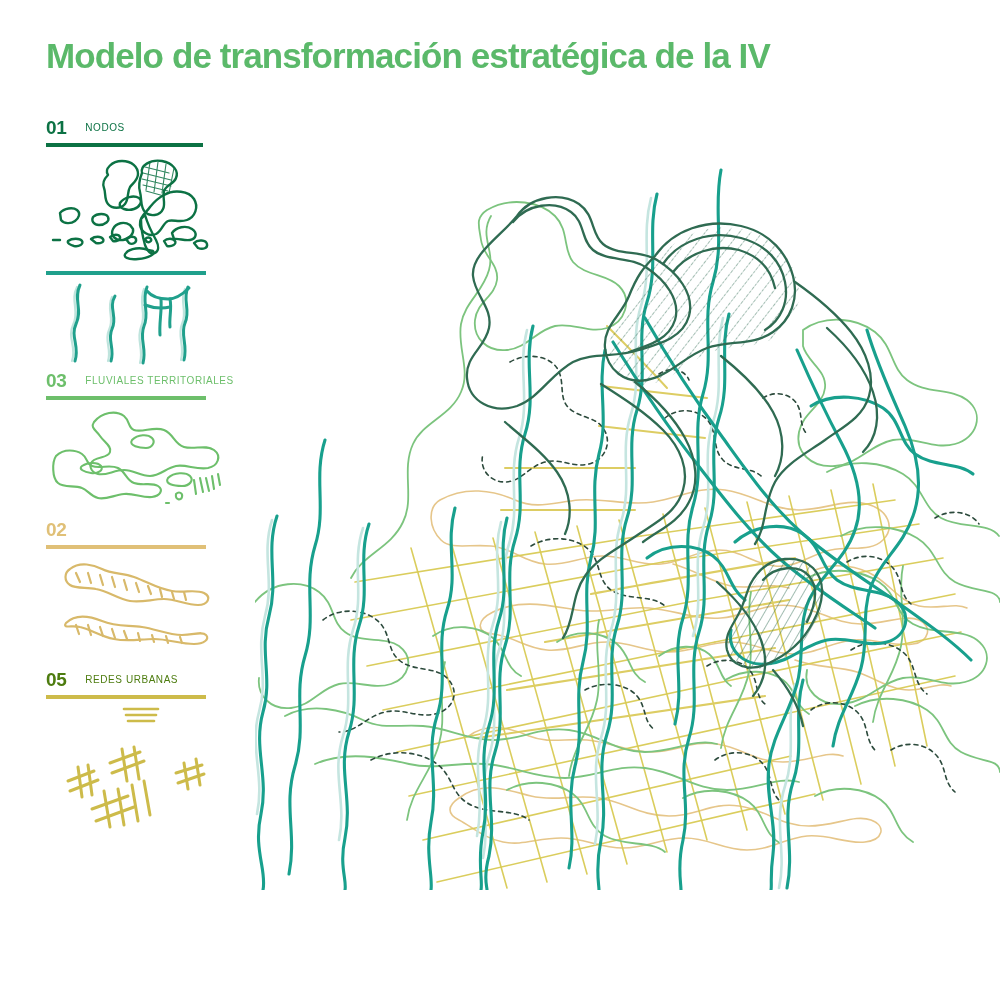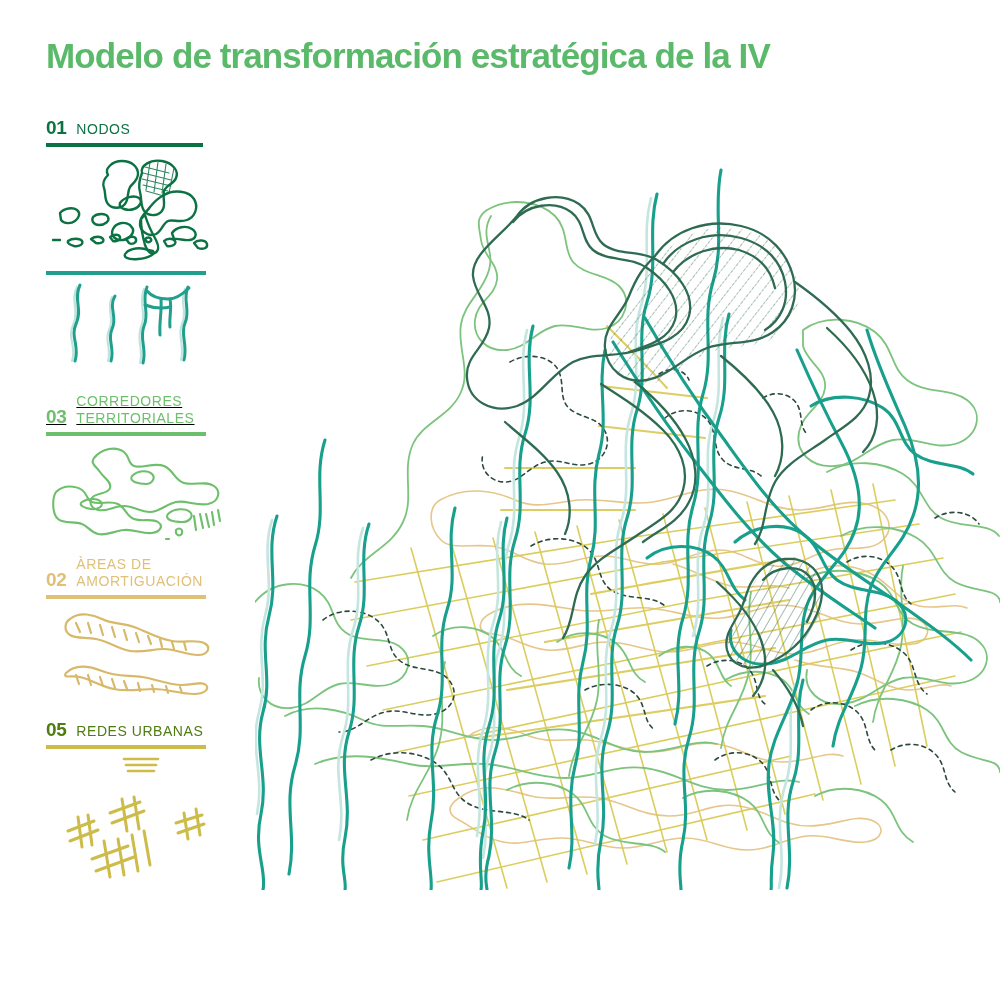--- a/index.html
+++ b/index.html
@@ -13,23 +13,23 @@
   
   #title{
     position:absolute;left:46px;top:36px;
     font-size:35px;font-weight:700;letter-spacing:-0.9px;
     color:#5bb96a;white-space:nowrap;
   }
 
   
   #legend{position:absolute;left:46px;top:118px;width:200px;}
   .lg-block{position:relative;width:200px;}
-  .lg-head{display:flex;align-items:flex-end;gap:10px;line-height:1.05;}
+  .lg-head{display:flex;align-items:center;gap:19px;line-height:1.05;}
   .lg-num{font-size:19px;font-weight:700;letter-spacing:-0.4px;}
-  .lg-label{font-size:14px;font-weight:400;letter-spacing:0.55px;line-height:1.22;}
+  .lg-label{font-size:10px;font-weight:400;letter-spacing:0.55px;line-height:1.22;}
   .lg-rule{height:4px;width:157px;margin-top:5px;border-radius:0;}
   .lg-rule.wide{width:160px;}
   .lg-icon{display:block;}
 
   
   .c-dark{color:#0c7244;}     .bg-dark{background:#0c7244;}
   .c-teal{color:#20a08c;}     .bg-teal{background:#20a08c;}
   .c-green{color:#6dbf6b;}    .bg-green{background:#6dbf6b;}
   .c-tan{color:#e0c077;}      .bg-tan{background:#e0c077;}
   .c-gold{color:#4d7c0f;}     .bg-gold{background:#cdbb4a;}
@@ -109,24 +109,24 @@
             <path d="M142 12 C136 25 145 35 139 48 C134 60 142 69 138 85"></path>
             <path d="M101 16 C106 22 114 24 122 24 C131 24 138 18 143 13"></path>
             <path d="M99 30 C107 33 116 34 124 32"></path>
             <path d="M115 24 C116 36 113 48 114 60"></path>
             <path d="M124 24 C126 34 123 42 124 52"></path>
           </g>
         </svg>
       </div>
     </div>
 
-    <div class="lg-block" style="margin-top:22px;text-decoration:underline;">
+    <div class="lg-block" style="margin-top:0;">
       <div class="lg-head">
         <span class="lg-num c-green">03</span>
-        <span class="lg-label c-green" style="max-width:152px;display:inline-block;">CORREDORES TERRITORIALES</span>
+        <span class="lg-label c-green" style="max-width:152px;display:inline-block;">FLUVIALES TERRITORIALES</span>
       </div>
       <div class="lg-rule wide bg-green"></div>
       <div class="lg-icon">
         <svg width="200" height="110" viewBox="0 0 200 110" fill="none" stroke="#6dbf6b" stroke-width="2.1" stroke-linecap="round" stroke-linejoin="round">
           <path d="M48 22 C56 12 70 10 78 16 C84 21 82 28 88 30 C96 33 108 26 118 30
                    C128 34 128 44 138 47 C148 50 160 44 168 50 C176 56 172 66 162 68
                    C150 70 140 64 130 66 C120 68 114 76 104 76 C94 76 88 70 78 70
                    C68 70 60 76 52 74 C44 72 42 64 48 60 C54 56 62 58 64 52
                    C66 46 58 42 54 36 C50 30 44 28 48 22 Z"></path>
           <path d="M10 56 C18 48 30 50 36 54 C42 58 40 64 46 66 C54 69 64 64 72 68
@@ -143,21 +143,20 @@
             <path d="M172 74 l2 11"></path>
           <path d="M130 94 c3 -3 7 -1 6 3 c-1 4 -7 3 -6 -3 Z"></path>
           <path d="M120 103 h3"></path>
         </svg>
       </div>
     </div>
 
     <div class="lg-block" style="margin-top:6px;">
       <div class="lg-head">
         <span class="lg-num c-tan">02</span>
-        <span class="lg-label c-tan" style="max-width:160px;display:inline-block;">ÀREAS DE AMORTIGUACIÓN</span>
       </div>
       <div class="lg-rule wide bg-tan"></div>
       <div class="lg-icon">
         <svg width="200" height="115" viewBox="0 0 200 115" fill="none" stroke="#d8b96a" stroke-width="2.2" stroke-linecap="round" stroke-linejoin="round">
           <path d="M24 20 C34 12 48 16 56 20 C66 25 76 24 88 28 C102 33 112 40 126 42
                    C138 44 150 40 158 44 C166 48 162 56 152 56 C140 56 130 50 118 50
                    C106 50 96 54 84 52 C72 50 62 42 50 40 C40 38 30 40 24 36 C18 32 18 24 24 20 Z"></path>
           <path d="M30 24 l4 9"></path>
             <path d="M42 24 l3 10"></path>
             <path d="M54 26 l3 10"></path>

